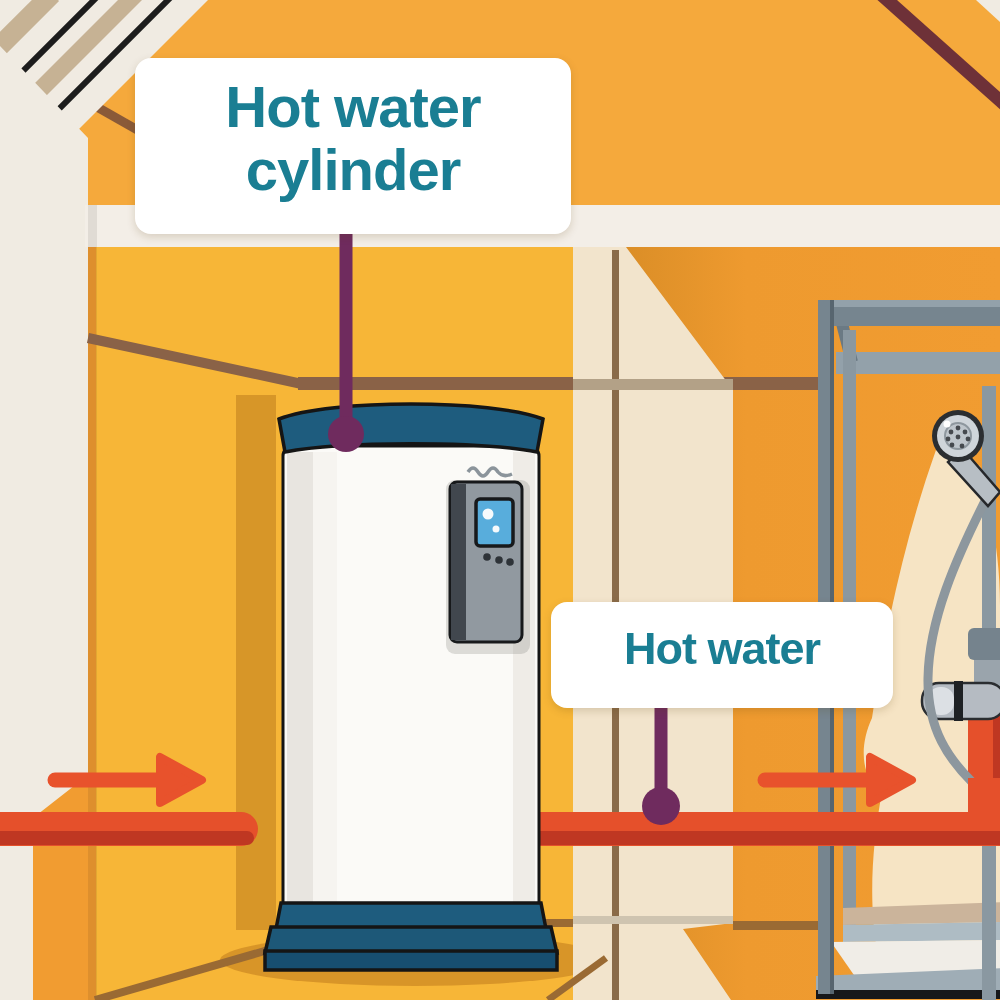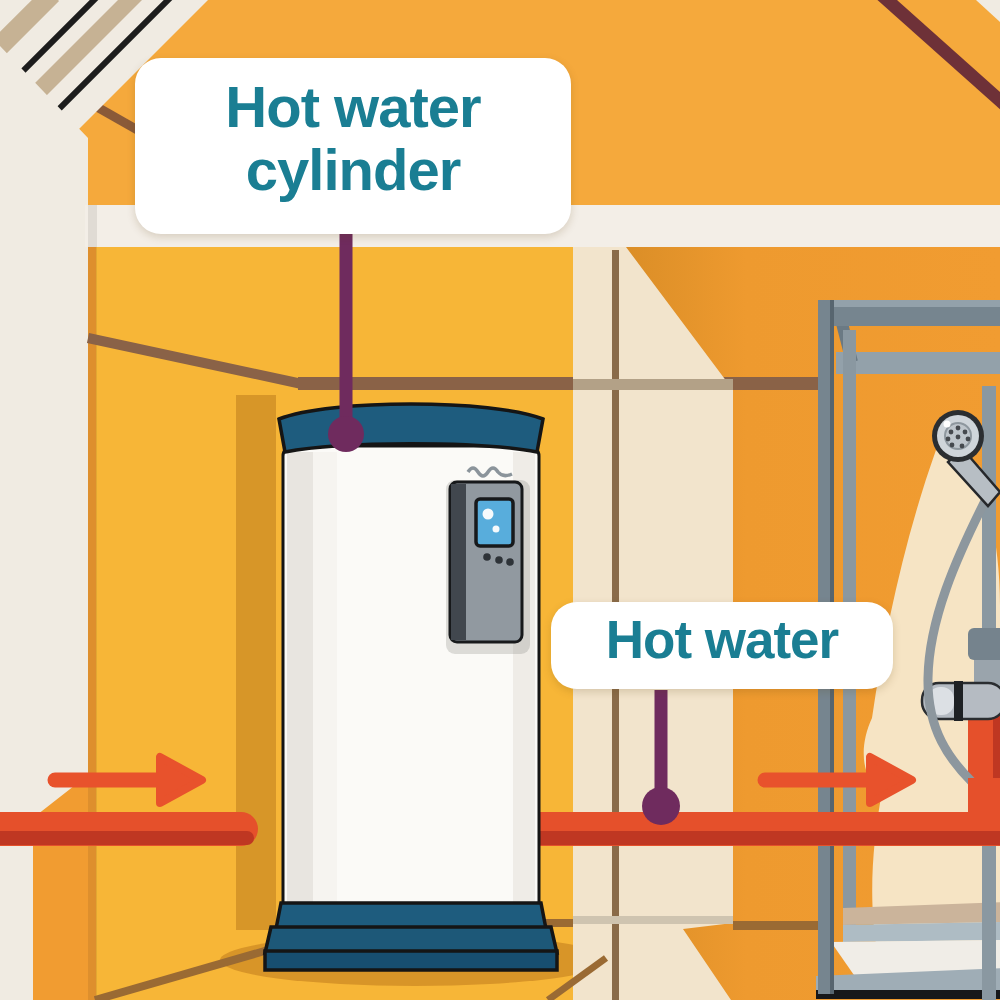--- a/index.html
+++ b/index.html
@@ -2,29 +2,29 @@
 <html><head>
 <meta charset="utf-8">
 <style>
   html,body{margin:0;padding:0;background:#ddd;}
   #stage{
     position:relative;width:1000px;height:1000px;overflow:hidden;
     font-family:"Liberation Sans",sans-serif;background:#F19C31;
   }
   #scene{position:absolute;left:0;top:0;width:1000px;height:1000px;display:block;}
   .callout{
-    position:absolute;background:#FFFFFF;border-radius:26px;
+    position:absolute;background:#FFFFFF;border-radius:16px;
     display:flex;align-items:center;justify-content:center;text-align:center;
     box-shadow:0 3px 8px rgba(90,60,10,0.18);
     color:#1A7E93;font-weight:bold;letter-spacing:-1px;
   }
   #label-cylinder{left:135px;top:58px;width:436px;height:176px;
     font-size:58px;line-height:1.08;padding:0 38px 14px 38px;box-sizing:border-box;}
-  #label-hotwater{left:551px;top:602px;width:342px;height:87px;
-    font-size:53px;padding-bottom:12px;box-sizing:border-box;}
+  #label-hotwater{left:551px;top:602px;width:342px;height:106px;
+    font-size:45px;padding-bottom:12px;box-sizing:border-box;}
 </style>
 </head>
 <body>
 
 <div id="stage">
 
 <svg id="scene" viewBox="0 0 1000 1000" aria-hidden="true">
   <defs>
     <linearGradient id="wallCorner" x1="0" y1="0" x2="1" y2="0">
       <stop offset="0" stop-color="#DB8E27"></stop>

